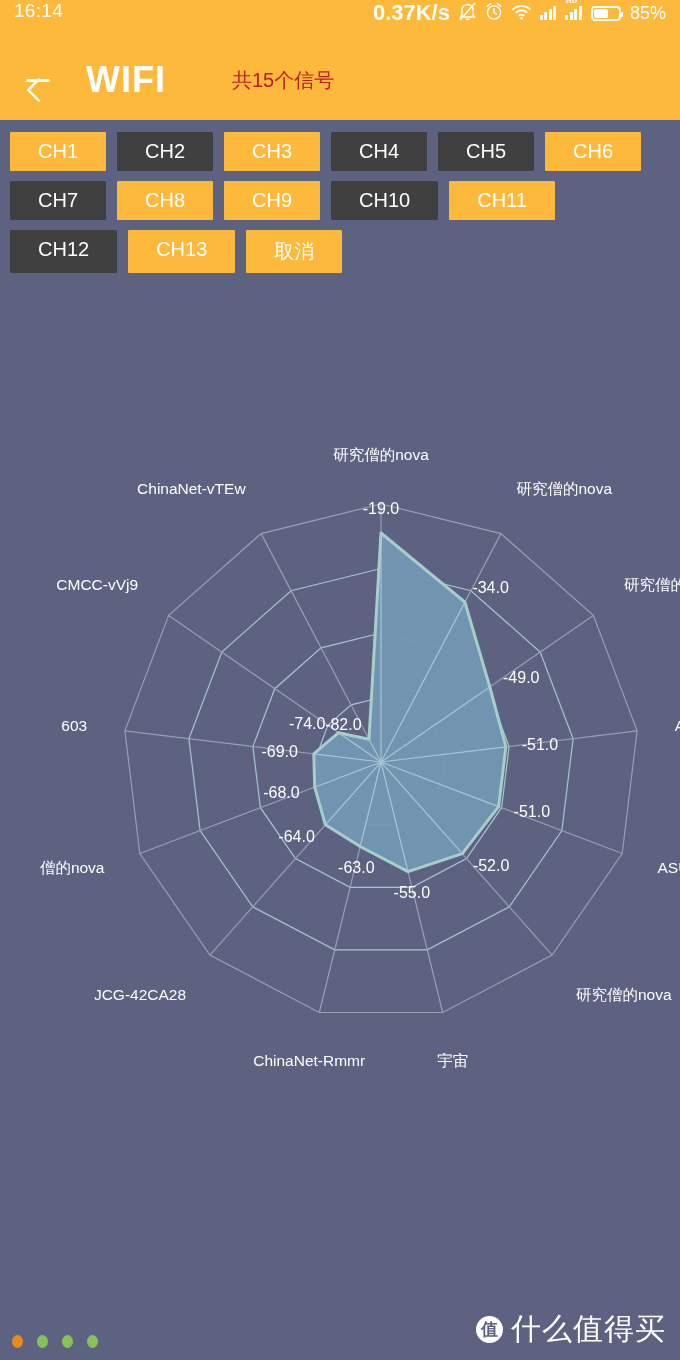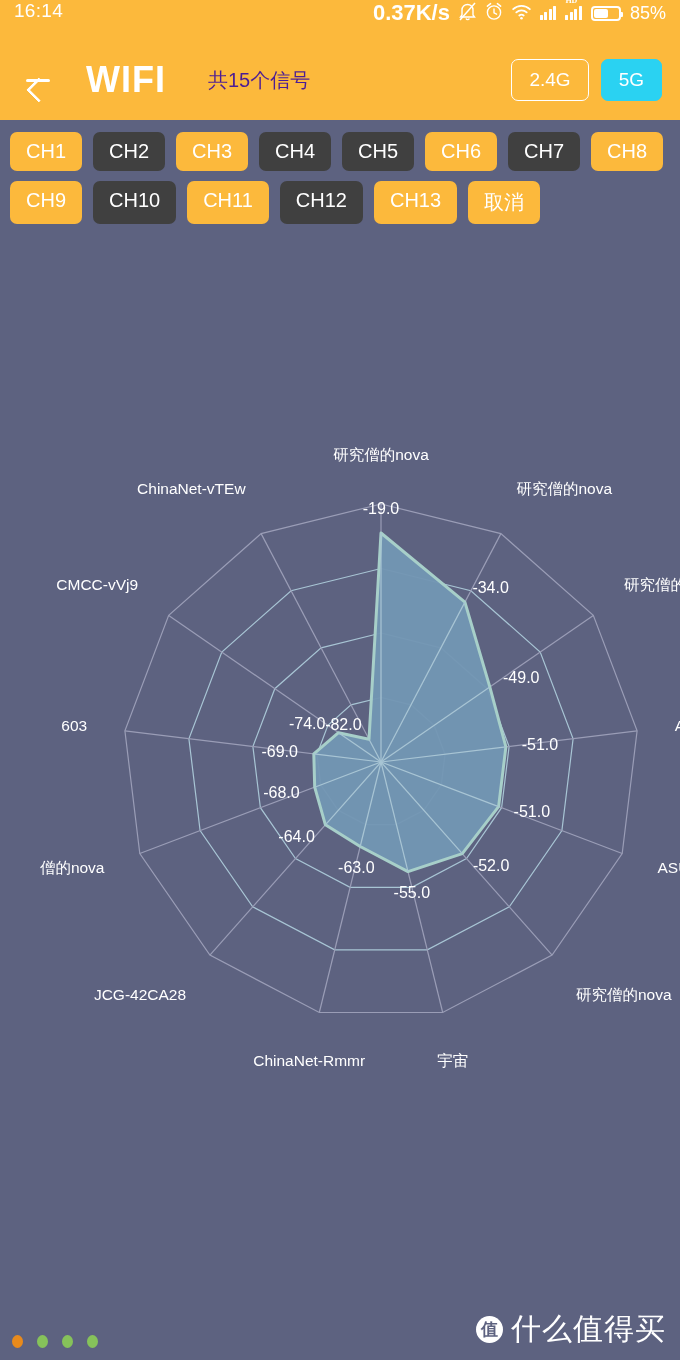--- a/index.html
+++ b/index.html
@@ -42,33 +42,33 @@
   #back-arrow{width:40px;height:40px;position:relative;cursor:pointer;flex:0 0 auto;}
   #back-arrow:before{
     content:"";position:absolute;left:8px;top:19px;width:24px;height:3px;background:#fff;border-radius:2px;
   }
   #back-arrow:after{
     content:"";position:absolute;left:8px;top:12px;width:15px;height:15px;
     border-left:3px solid #fff;border-bottom:3px solid #fff;transform:rotate(45deg);transform-origin:0 100%;
     border-radius:1px;
   }
   #header-title{font-size:36px;font-weight:bold;color:#fff;margin-left:28px;letter-spacing:1px;}
-  #header-subtitle{font-size:20px;color:#4c1d95;margin-left:42px;}
+  #header-subtitle{font-size:20px;color:#b91c1c;margin-left:66px;}
   #band-group{margin-left:auto;display:flex;align-items:center;gap:12px;}
   .band-btn{
     font-size:19px;padding:9px 17px;border-radius:7px;box-sizing:border-box;cursor:pointer;
   }
   .band-btn.outline{border:1.5px solid #fff;color:#fff;background:transparent;}
   .band-btn.active{background:#2ad2f2;color:#fff;border:1.5px solid #2ad2f2;}
   
   #channel-bar{
     padding:12px 10px 8px 10px;display:flex;flex-wrap:wrap;gap:10px 11px;
   }
   .chip{
-    font-size:20px;color:#fff;border-radius:7px;padding:8px 16px;cursor:pointer;
+    font-size:20px;color:#fff;border-radius:1px;padding:8px 28px;cursor:pointer;
     min-width:44px;text-align:center;box-sizing:border-box;
   }
   .chip.on{background:#fcb93c;}
   .chip.off{background:#404040;}
   
   #radar-wrap{position:absolute;left:0;top:380px;width:680px;height:760px;padding-left:40px;}
   #radar-svg{display:block;}
   .axis-line{stroke:#9a9db6;stroke-width:1.2;fill:none;}
   .ring{stroke:#9a9db6;stroke-width:1.2;fill:none;}
   .ring-inner{stroke:#a8c5d4;stroke-width:1.2;fill:none;}
@@ -144,24 +144,20 @@
         <span class="fill"></span>
       </span>
     <span id="status-batt-pct">85%</span>
   </div>
 </div>
 
 <div id="header">
   <div id="back-arrow"></div>
   <div id="header-title">WIFI</div>
   <div id="header-subtitle">共15个信号</div>
-  <div id="band-group">
-    <div class="band-btn outline">2.4G</div>
-    <div class="band-btn active">5G</div>
-  </div>
 </div>
 
 <div id="channel-bar">
     <div class="chip on">CH1</div>
     <div class="chip off">CH2</div>
     <div class="chip on">CH3</div>
     <div class="chip off">CH4</div>
     <div class="chip off">CH5</div>
     <div class="chip on">CH6</div>
     <div class="chip off">CH7</div>

